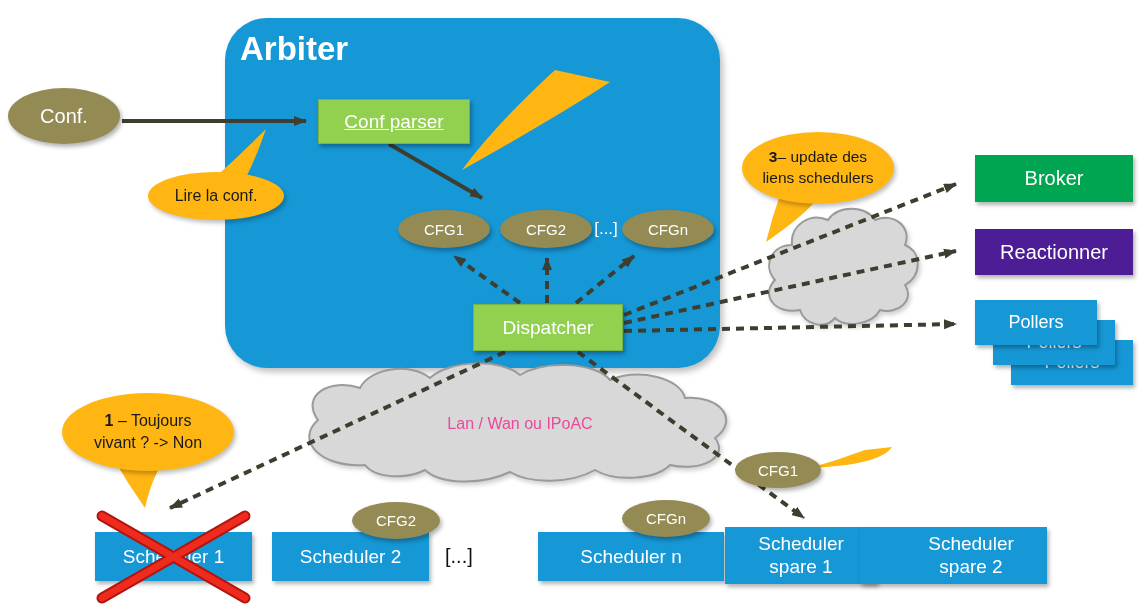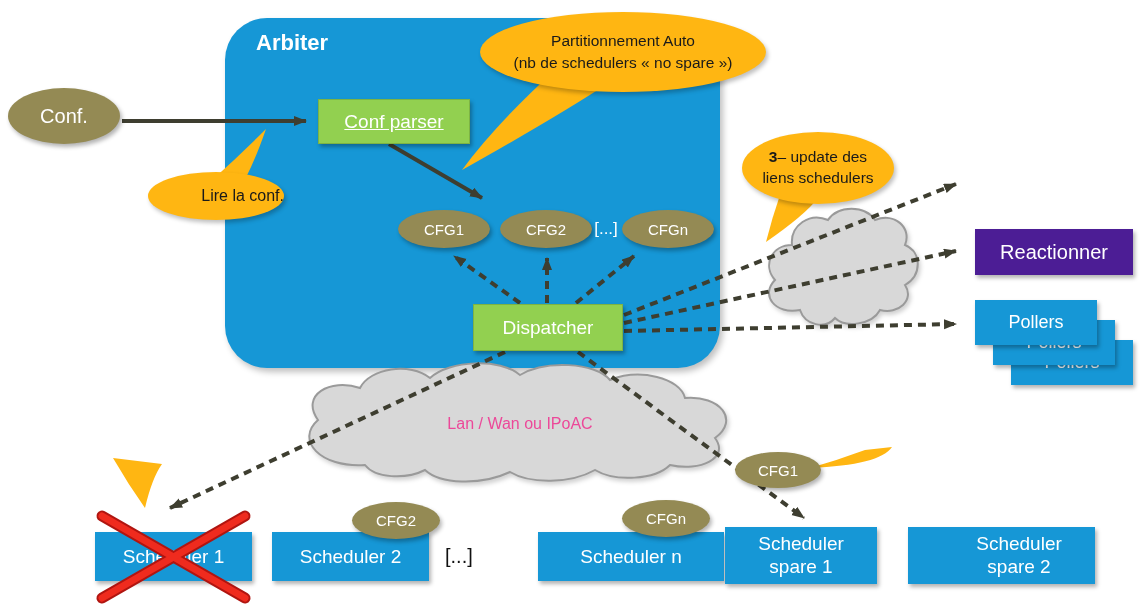--- a/index.html
+++ b/index.html
@@ -26,33 +26,33 @@
   .bubble{
     background:#ffb612;border-radius:50%;color:#1a1a1a;
     display:flex;flex-direction:column;align-items:center;justify-content:center;
     text-align:center;z-index:2;box-shadow:2px 3px 4px rgba(0,0,0,.25);
   }
   .bubble b{font-weight:bold;}
   .plain-text{z-index:2;color:#111;}
 
   #arbiter{left:225px;top:18px;width:495px;height:350px;background:#1697d6;
     border-radius:42px;z-index:0;box-shadow:3px 4px 6px rgba(0,0,0,.25);}
-  #arbiter-title{left:31px;top:12px;position:absolute;color:#fff;font-size:22px;font-weight:bold;}
+  #arbiter-title{left:15px;top:12px;position:absolute;color:#fff;font-size:33px;font-weight:bold;}
 
   #conf{left:8px;top:88px;width:112px;height:56px;font-size:20px;}
   #conf-parser{left:318px;top:99px;width:150px;height:43px;font-size:19px;text-decoration:underline;}
   #dispatcher{left:473px;top:304px;width:148px;height:45px;font-size:19px;}
 
   #cfg1{left:398px;top:210px;width:92px;height:38px;font-size:15px;}
   #cfg2{left:500px;top:210px;width:92px;height:38px;font-size:15px;}
   #cfgn{left:622px;top:210px;width:92px;height:38px;font-size:15px;}
   #cfg-ellipsis{left:586px;top:219px;width:40px;color:#fff;font-size:17px;text-align:center;}
 
   #bubble-partition{left:480px;top:12px;width:286px;height:80px;font-size:15.5px;line-height:1.45;}
-  #bubble-lire{left:148px;top:172px;width:136px;height:48px;font-size:16px;align-items:flex-end;}
+  #bubble-lire{left:148px;top:172px;width:136px;height:48px;font-size:16px;}
   #bubble-update{left:742px;top:132px;width:152px;height:72px;font-size:15.5px;padding:0;line-height:1.35;}
   #bubble-update .wrapbox{width:118px;}
   #bubble-toujours{left:62px;top:393px;width:172px;height:78px;font-size:16px;line-height:1.4;}
   #bubble-toujours .wrapbox{width:126px;}
   #bubble-envoi{left:833px;top:388px;width:130px;height:72px;font-size:16px;line-height:1.35;}
   #bubble-envoi .wrapbox{width:80px;}
   .wrapbox{text-align:center;}
 
   #broker{left:975px;top:155px;width:158px;height:47px;background:#00a551;font-size:20px;}
   #reactionner{left:975px;top:229px;width:158px;height:46px;background:#4c1d95;font-size:20px;}
@@ -62,21 +62,21 @@
   #pollers-front{left:975px;top:300px;z-index:4;}
 
   #lan-label{left:380px;top:415px;width:280px;text-align:center;font-size:16px;color:#ec4899;z-index:2;}
 
   .sched{width:157px;height:49px;font-size:19px;}
   #sched1{left:95px;top:532px;}
   #sched2{left:272px;top:532px;}
   #schedn{left:538px;top:532px;width:186px;}
   .spare{width:152px;height:57px;font-size:19px;line-height:1.2;}
   #spare1{left:725px;top:527px;}
-  #spare2{left:908px;top:527px;padding-left:35px;}
+  #spare2{left:860px;top:527px;padding-left:35px;}
   .spare .wrapbox{width:100px;}
   #sched-ellipsis{left:445px;top:545px;font-size:20px;color:#111;}
 
   .badge{width:88px;height:37px;font-size:15px;z-index:3;}
   #badge-cfg2{left:352px;top:502px;}
   #badge-cfgn{left:622px;top:500px;}
   #badge-cfg1{left:735px;top:452px;width:86px;height:36px;}
 </style>
 </head>
 <body>
@@ -143,31 +143,33 @@
     <span>CFG1</span>
   </div>
   <div class="abs ellipse" id="cfg2">
     <span>CFG2</span>
   </div>
   <div class="abs plain-text" id="cfg-ellipsis">[...]</div>
   <div class="abs ellipse" id="cfgn">
     <span>CFGn</span>
   </div>
 
-  <div class="abs bubble" id="bubble-partition">
-    <div>Partitionnement Auto</div>
-    <div>(nb de schedulers « no spare »)</div>
-  </div>
   <div class="abs bubble" id="bubble-lire">
     <div>Lire la conf.</div>
   </div>
   <div class="abs bubble" id="bubble-update">
     <div class="wrapbox"><b>3</b><span>– update des liens schedulers</span></div>
   </div>
-
+  <div class="abs bubble" id="bubble-toujours">
+    <div class="wrapbox"><b>1</b><span> – Toujours vivant ? -&gt; Non</span></div>
+  </div>
+
+  <div class="abs box" id="broker">
+    <span>Broker</span>
+  </div>
   <div class="abs box" id="reactionner">
     <span>Reactionner</span>
   </div>
   <div class="abs box blue poller" id="pollers-back">
     <span>Pollers</span>
   </div>
   <div class="abs box blue poller" id="pollers-mid">
     <span>Pollers</span>
   </div>
   <div class="abs box blue poller" id="pollers-front">

